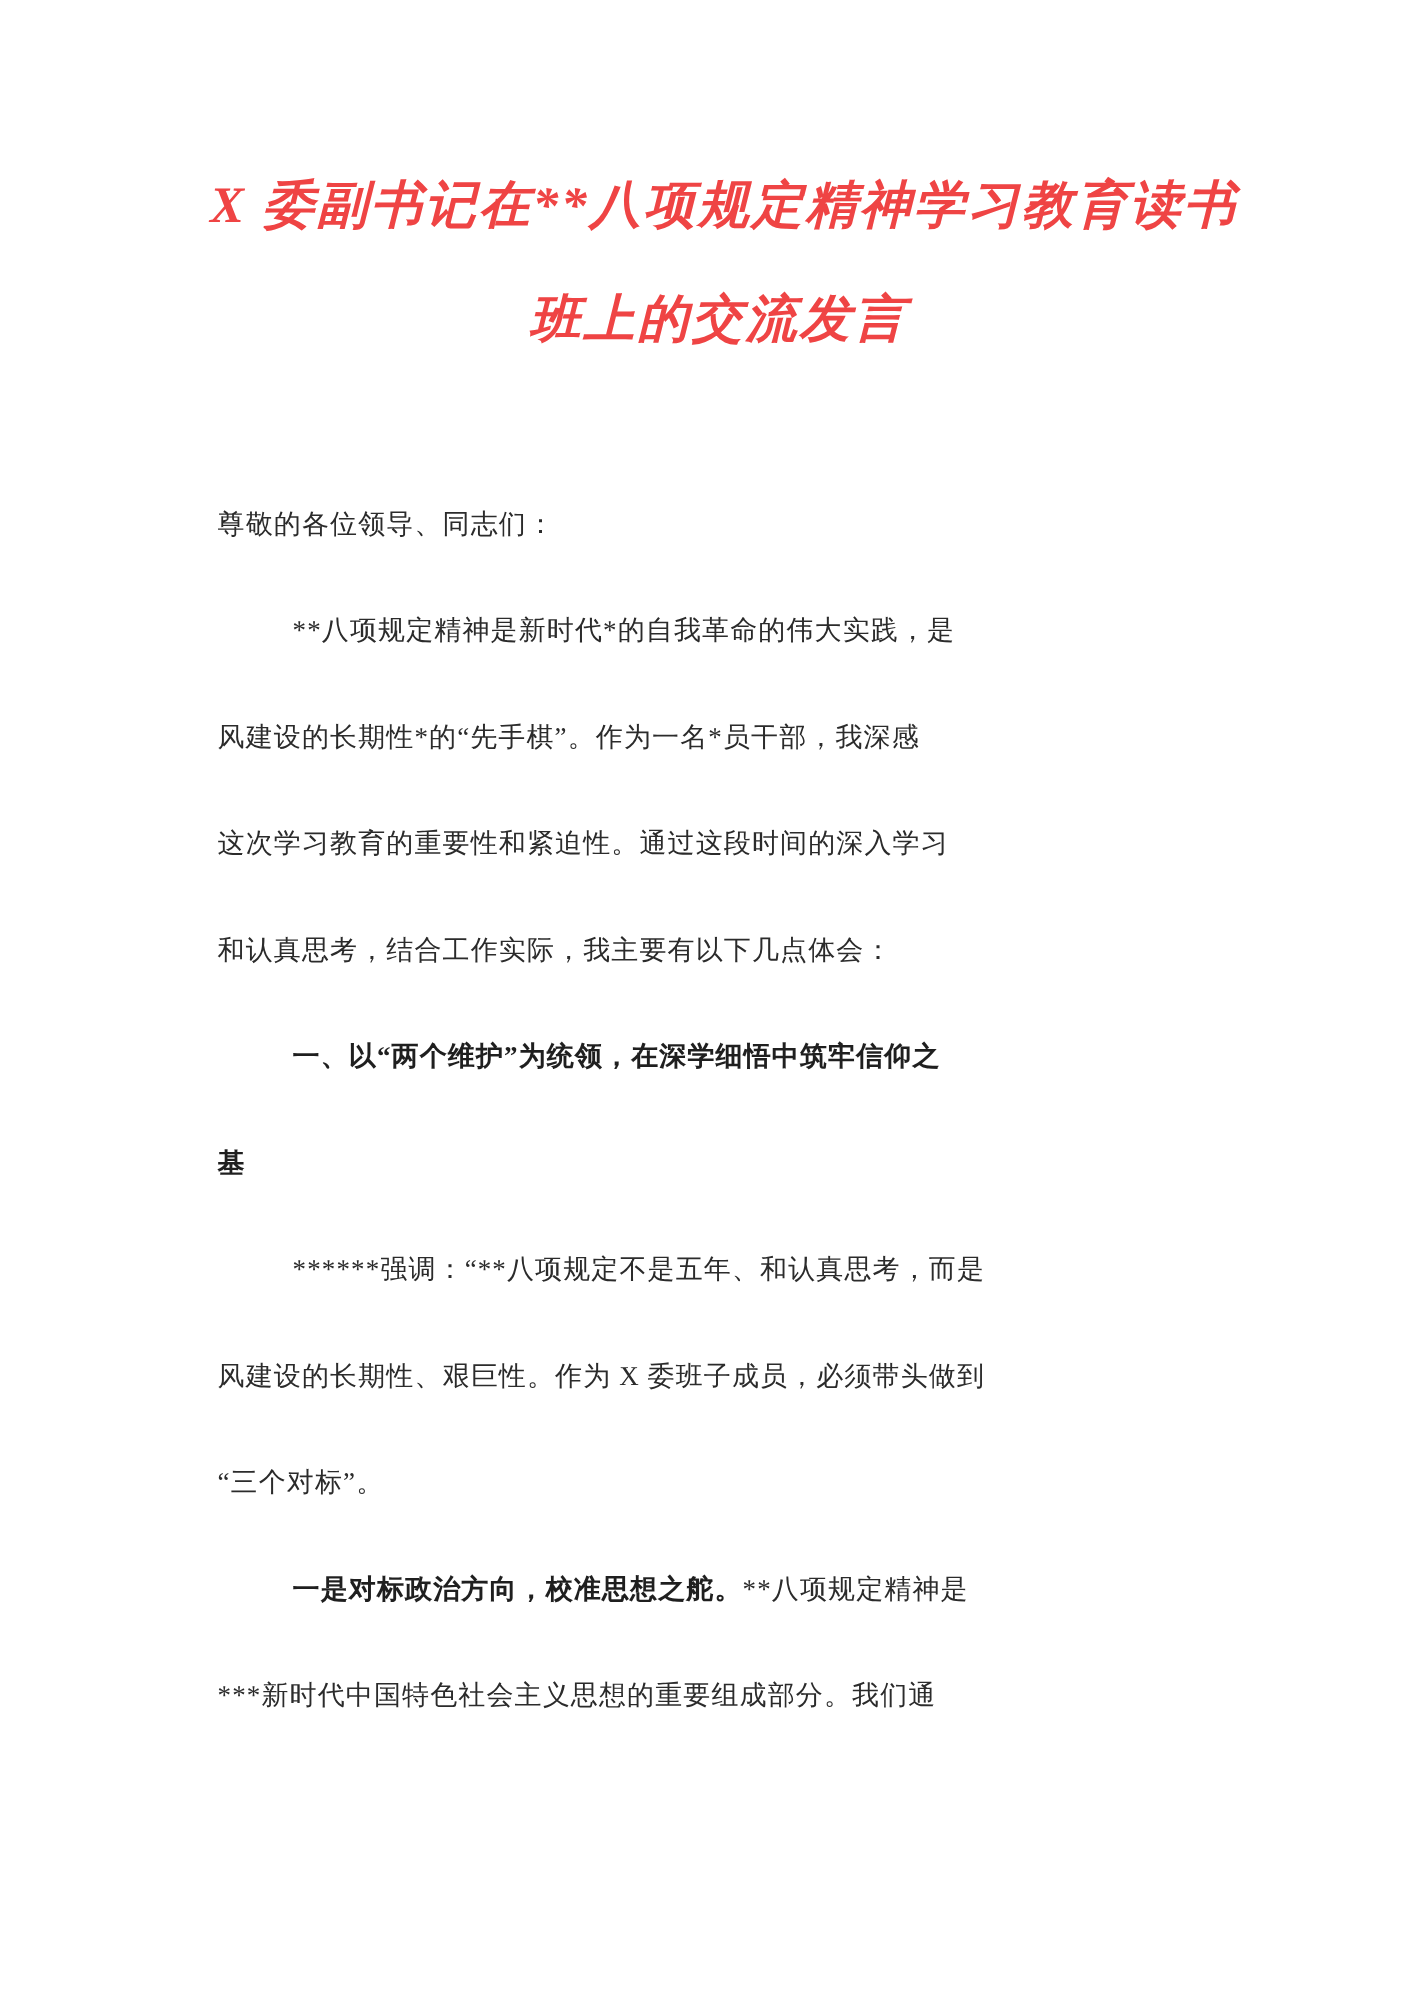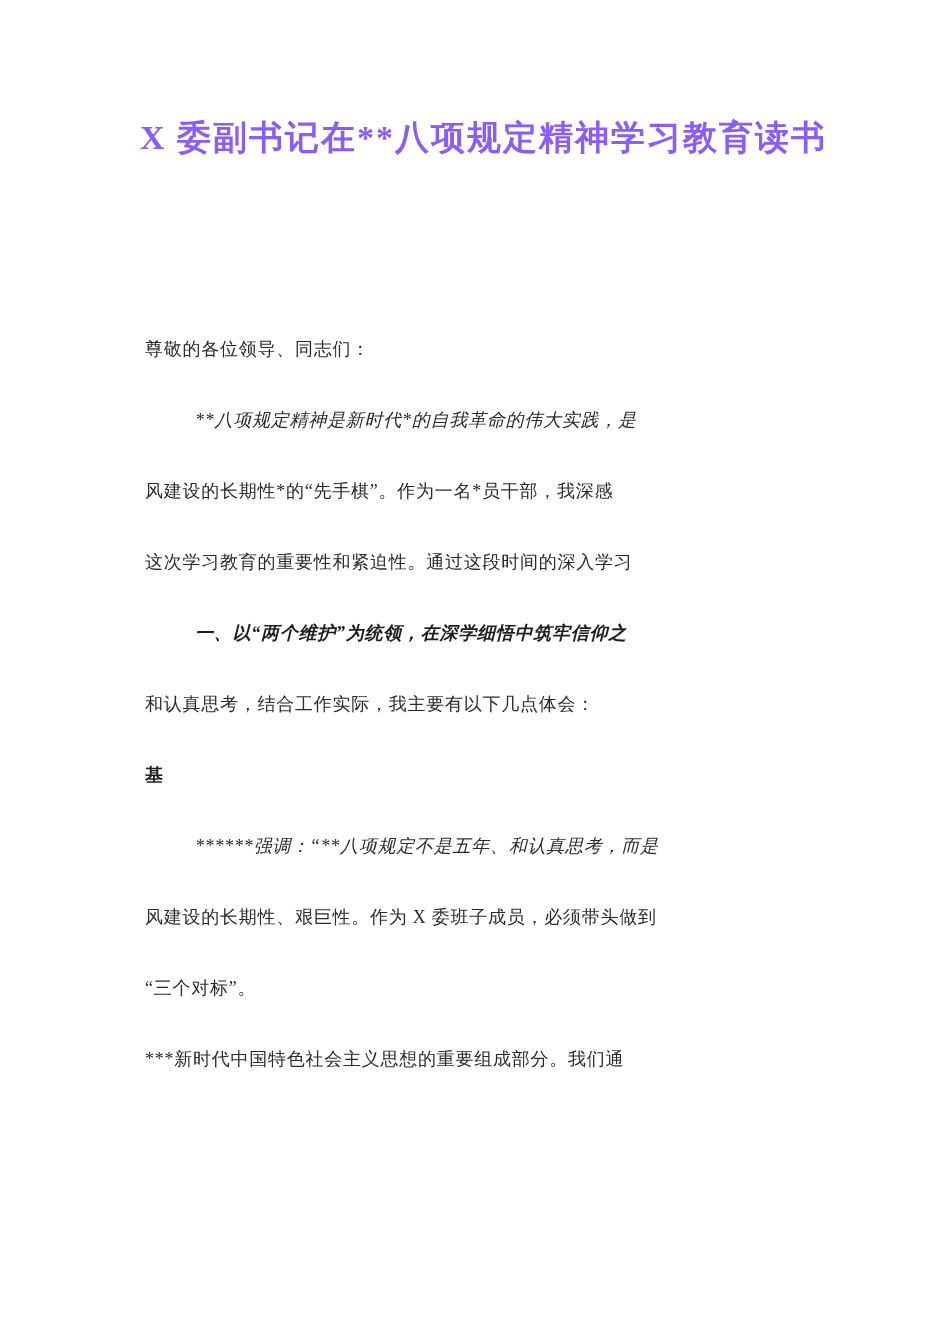--- a/index.html
+++ b/index.html
@@ -16,64 +16,66 @@
     font-family: "Liberation Serif", "DejaVu Serif", serif;
   }
   .doc-title {
     position: absolute;
     top: 100px;
     left: 140px;
     width: 678px;
     margin: 0;
     font-size: 34px;
     font-weight: bold;
-    color: #8b5cf6;
+    color: #ef4444;
     line-height: 76px;
     letter-spacing: 2px;
     text-align: center;
+    font-style: italic;
   }
   .doc-title .tline {
     white-space: nowrap;
   }
   .doc-body {
     position: absolute;
     top: 314px;
     left: 145px;
     width: 690px;
     font-size: 18px;
     color: #2b2b2b;
     line-height: 71px;
     letter-spacing: 0.75px;
   }
   .line {
     white-space: nowrap;
   }
   .line.indent {
     padding-left: 50px;
-    font-style: italic;
   }
   .seg-bold {
     font-weight: bold;
     color: #1f1f1f;
   }
 </style>
 </head>
 <body>
 
 <div class="page">
   <h1 class="doc-title">
     <div class="tline">X 委副书记在**八项规定精神学习教育读书</div>
+    <div class="tline">班上的交流发言</div>
   </h1>
 
   <div class="doc-body" id="doc-body">
       <div class="line"><span class="seg">尊敬的各位领导、同志们：</span></div>
       <div class="line indent"><span class="seg">**八项规定精神是新时代*的自我革命的伟大实践，是</span></div>
       <div class="line"><span class="seg">风建设的长期性*的“先手棋”。作为一名*员干部，我深感</span></div>
       <div class="line"><span class="seg">这次学习教育的重要性和紧迫性。通过这段时间的深入学习</span></div>
+      <div class="line"><span class="seg">和认真思考，结合工作实际，我主要有以下几点体会：</span></div>
       <div class="line indent"><span class="seg-bold">一、以“两个维护”为统领，在深学细悟中筑牢信仰之</span></div>
-      <div class="line"><span class="seg">和认真思考，结合工作实际，我主要有以下几点体会：</span></div>
       <div class="line"><span class="seg-bold">基</span></div>
       <div class="line indent"><span class="seg">******强调：“**八项规定不是五年、和认真思考，而是</span></div>
       <div class="line"><span class="seg">风建设的长期性、艰巨性。作为 X 委班子成员，必须带头做到</span></div>
       <div class="line"><span class="seg">“三个对标”。</span></div>
+      <div class="line indent"><span class="seg-bold">一是对标政治方向，校准思想之舵。</span><span class="seg">**八项规定精神是</span></div>
       <div class="line"><span class="seg">***新时代中国特色社会主义思想的重要组成部分。我们通</span></div>
     </div>
 </div>
 
 </body></html>

